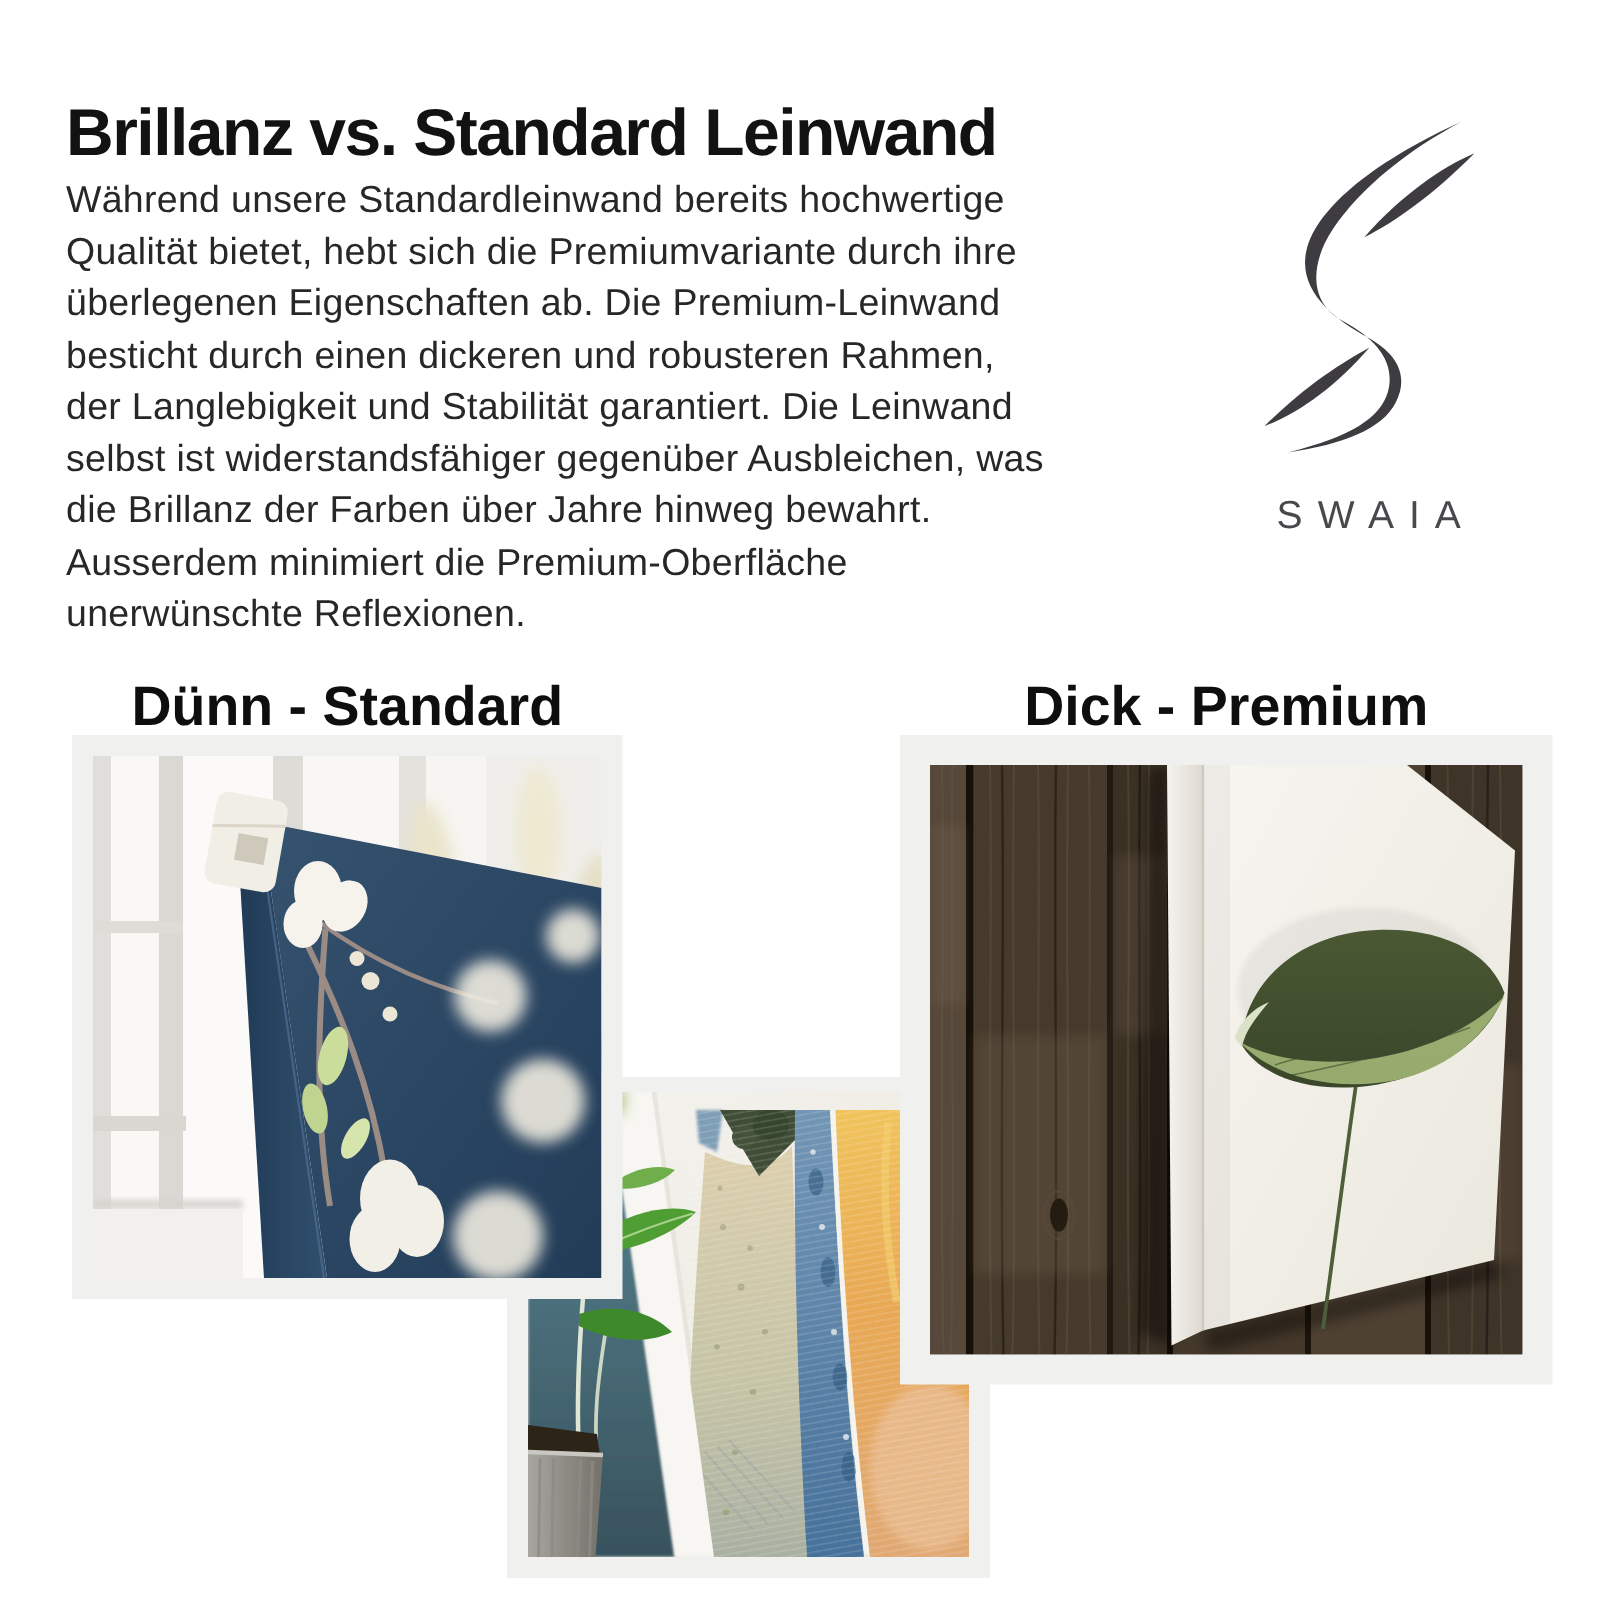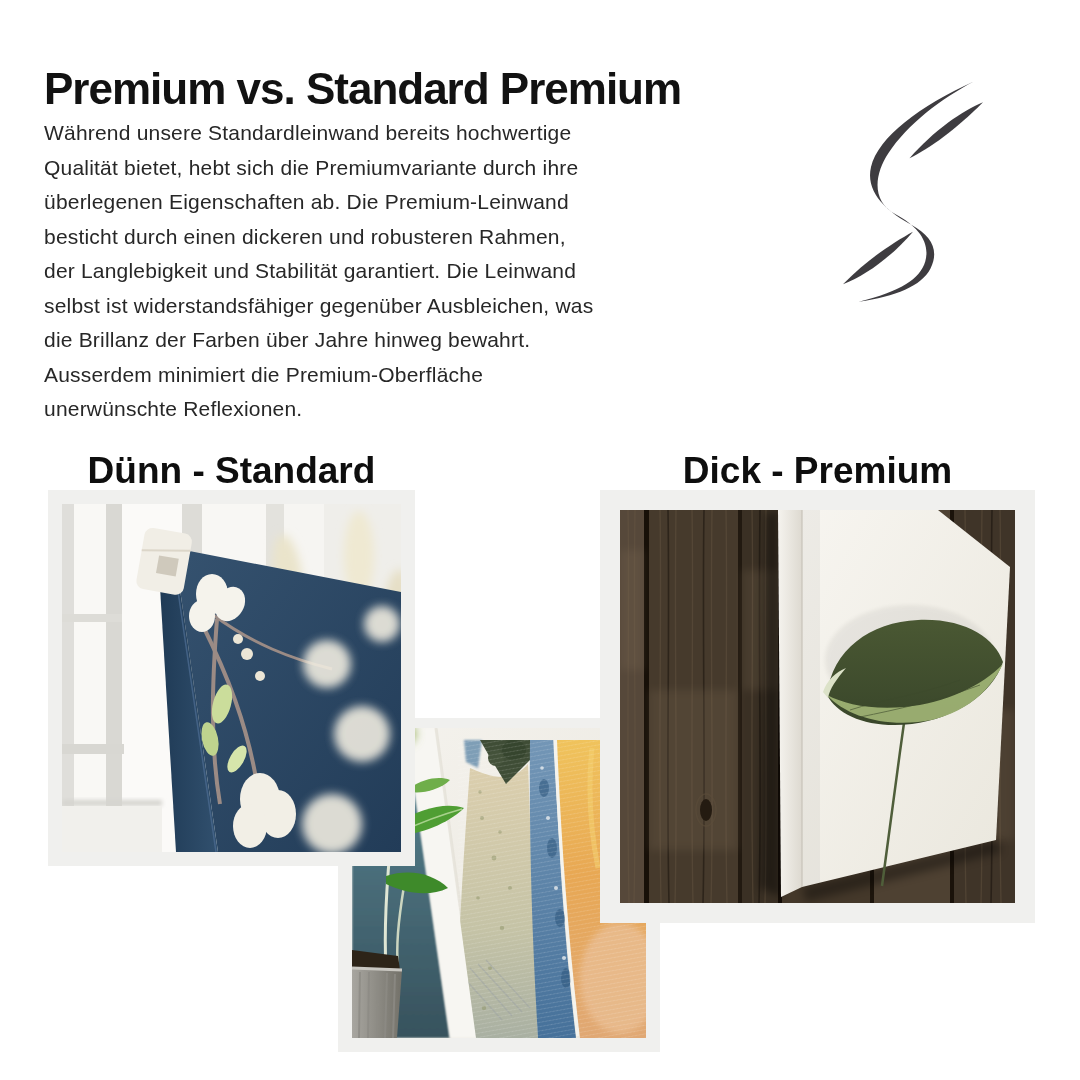--- a/index.html
+++ b/index.html
@@ -1,60 +1,61 @@
 <!DOCTYPE html>
 <html><head>
 <meta charset="utf-8">
 <style>
   html,body{margin:0;padding:0;background:#ffffff;}
   .page{position:relative;width:1080px;height:1080px;background:#ffffff;overflow:hidden;
         font-family:"Liberation Sans", sans-serif;}
   .title{position:absolute;left:44px;top:64px;margin:0;font-size:44px;font-weight:bold;
          letter-spacing:-1px;color:#121212;white-space:nowrap;}
-  .intro{position:absolute;left:44px;top:116px;width:790px;margin:0;font-size:21px;
+  .intro{position:absolute;left:44px;top:116px;width:790px;margin:0;font-size:25px;
          line-height:34.5px;color:#272727;white-space:pre-line;letter-spacing:.2px;}
   .brand{position:absolute;left:830px;top:72px;width:165px;text-align:center;}
   .brand svg{display:block;margin:0 auto;width:140px;height:244px;}
   .brand-name{margin-top:12px;font-size:26px;font-weight:normal;color:#4a484c;
               letter-spacing:10px;padding-left:10px;}
   .section-label{position:absolute;top:450px;margin:0;font-size:37px;font-weight:bold;
                  color:#0e0e0e;text-align:center;}
   .label-standard{left:48px;width:367px;}
   .label-premium{left:600px;width:435px;text-align:center;}
   figure.photo-card{margin:0;position:absolute;background:#f0f0ee;box-sizing:border-box;}
   figure.photo-card svg{display:block;}
   .card-standard{left:48px;top:490px;width:367px;height:376px;padding:14px;z-index:2;}
   .card-premium{left:600px;top:490px;width:435px;height:433px;padding:20px;z-index:2;}
   .card-detail{left:338px;top:718px;width:322px;height:334px;padding:10px 14px 14px 14px;z-index:1;}
 </style>
 </head>
 <body>
 
 <div class="page">
 
-  <h1 class="title">Premium vs. Standard Premium</h1>
+  <h1 class="title">Brillanz vs. Standard Leinwand</h1>
 
   <p class="intro">Während unsere Standardleinwand bereits hochwertige
 Qualität bietet, hebt sich die Premiumvariante durch ihre
 überlegenen Eigenschaften ab. Die Premium-Leinwand
 besticht durch einen dickeren und robusteren Rahmen,
 der Langlebigkeit und Stabilität garantiert. Die Leinwand
 selbst ist widerstandsfähiger gegenüber Ausbleichen, was
 die Brillanz der Farben über Jahre hinweg bewahrt.
 Ausserdem minimiert die Premium-Oberfläche
 unerwünschte Reflexionen.</p>
 
   <div class="brand">
     <svg viewBox="0 0 160 270" aria-hidden="true">
       <g fill="#3e3c40">
         <path d="M150,6 C88,34 40,70 32,104 C25,134 52,156 78,170 C102,183 110,200 100,220 C90,240 60,252 18,258 C66,246 88,232 94,212 C100,190 86,172 60,158 C32,143 36,112 52,88 C74,55 112,26 150,6 Z"></path>
         <path d="M160,30 C128,62 100,82 76,94 C104,62 136,40 160,30 Z"></path>
         <path d="M0,238 C30,208 58,190 80,178 C54,208 26,228 0,238 Z"></path>
       </g>
     </svg>
+    <div class="brand-name">SWAIA</div>
   </div>
 
   <div class="section-label label-standard">Dünn - Standard</div>
   <div class="section-label label-premium">Dick - Premium</div>
 
   <figure class="photo-card card-detail" aria-label="close-up of printed canvas corner with plant and teal wall">
     <svg viewBox="0 0 294 310" width="294" height="310">
       <defs>
         <linearGradient id="p3face" x1="0" y1="0" x2="1" y2="1">
           <stop offset="0" stop-color="#f5f3ee"></stop>

